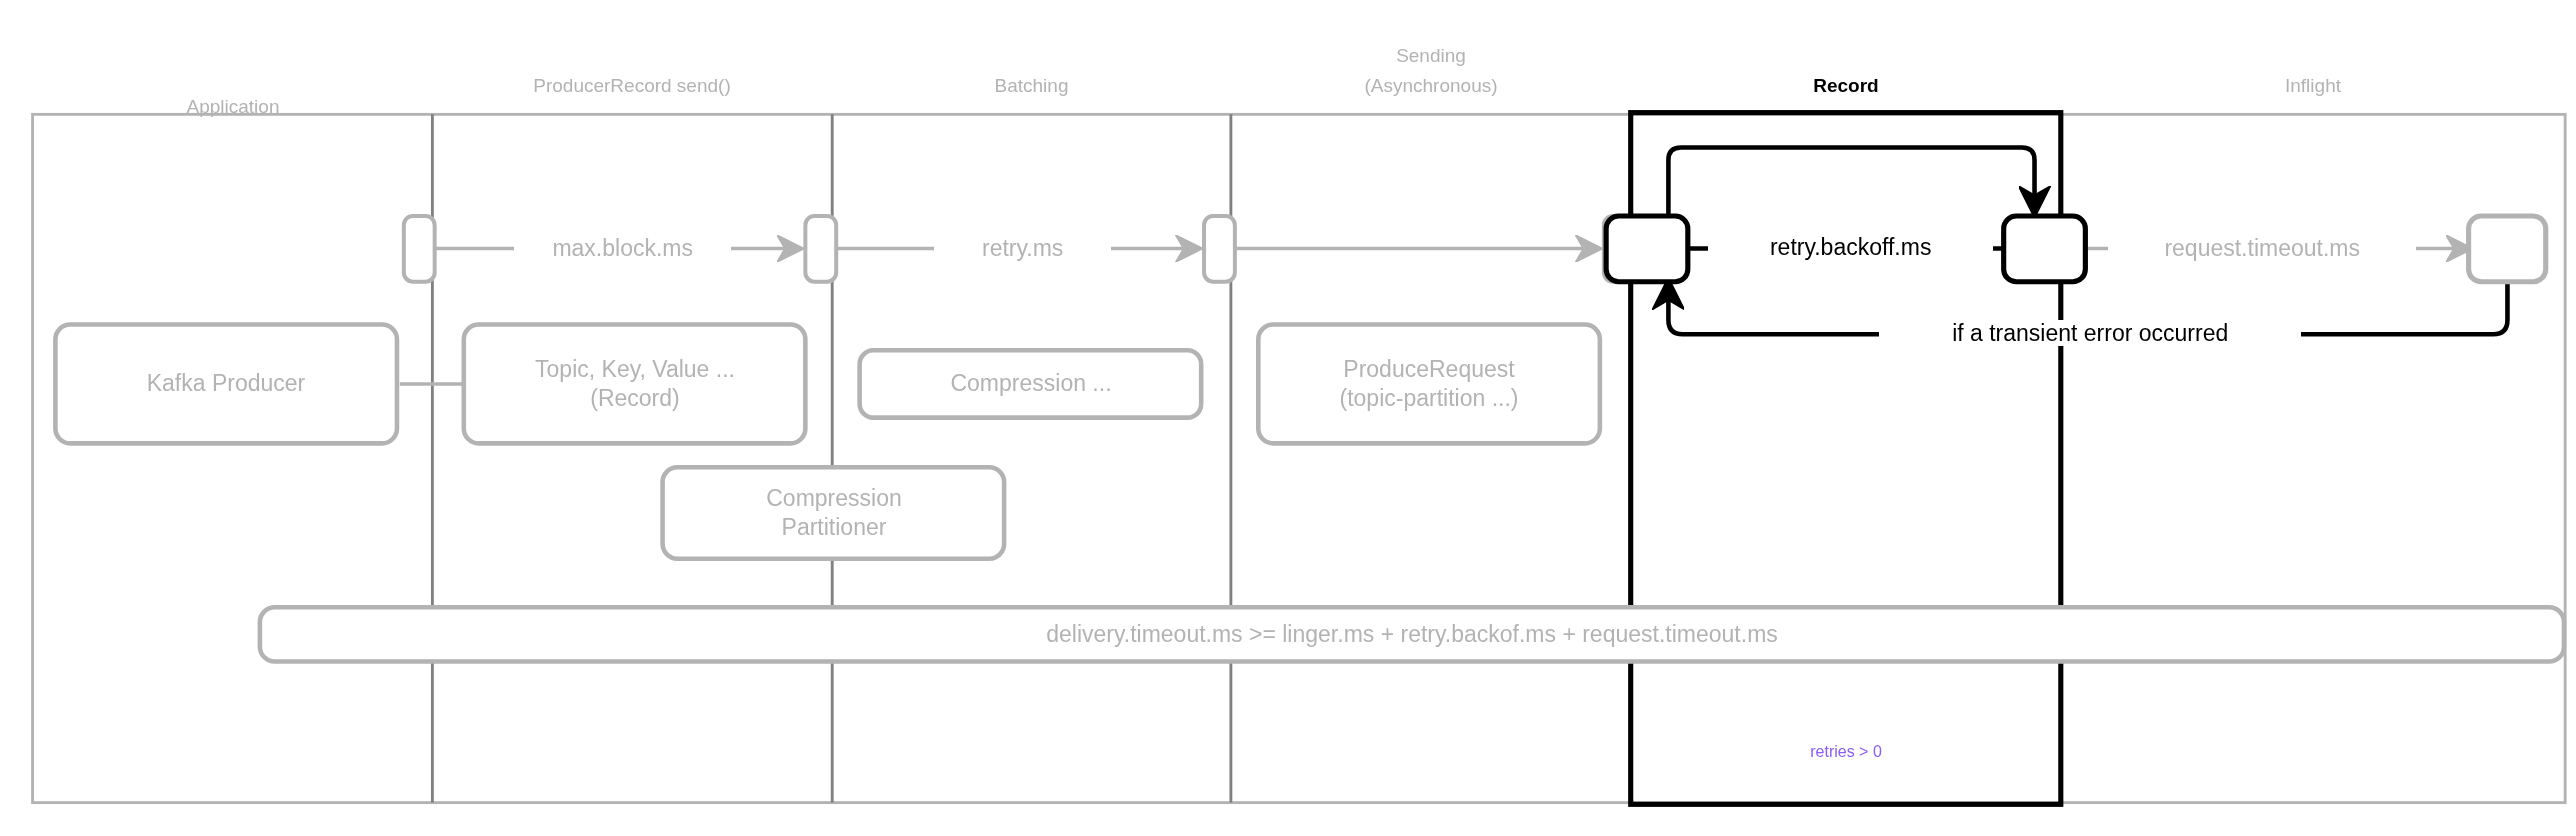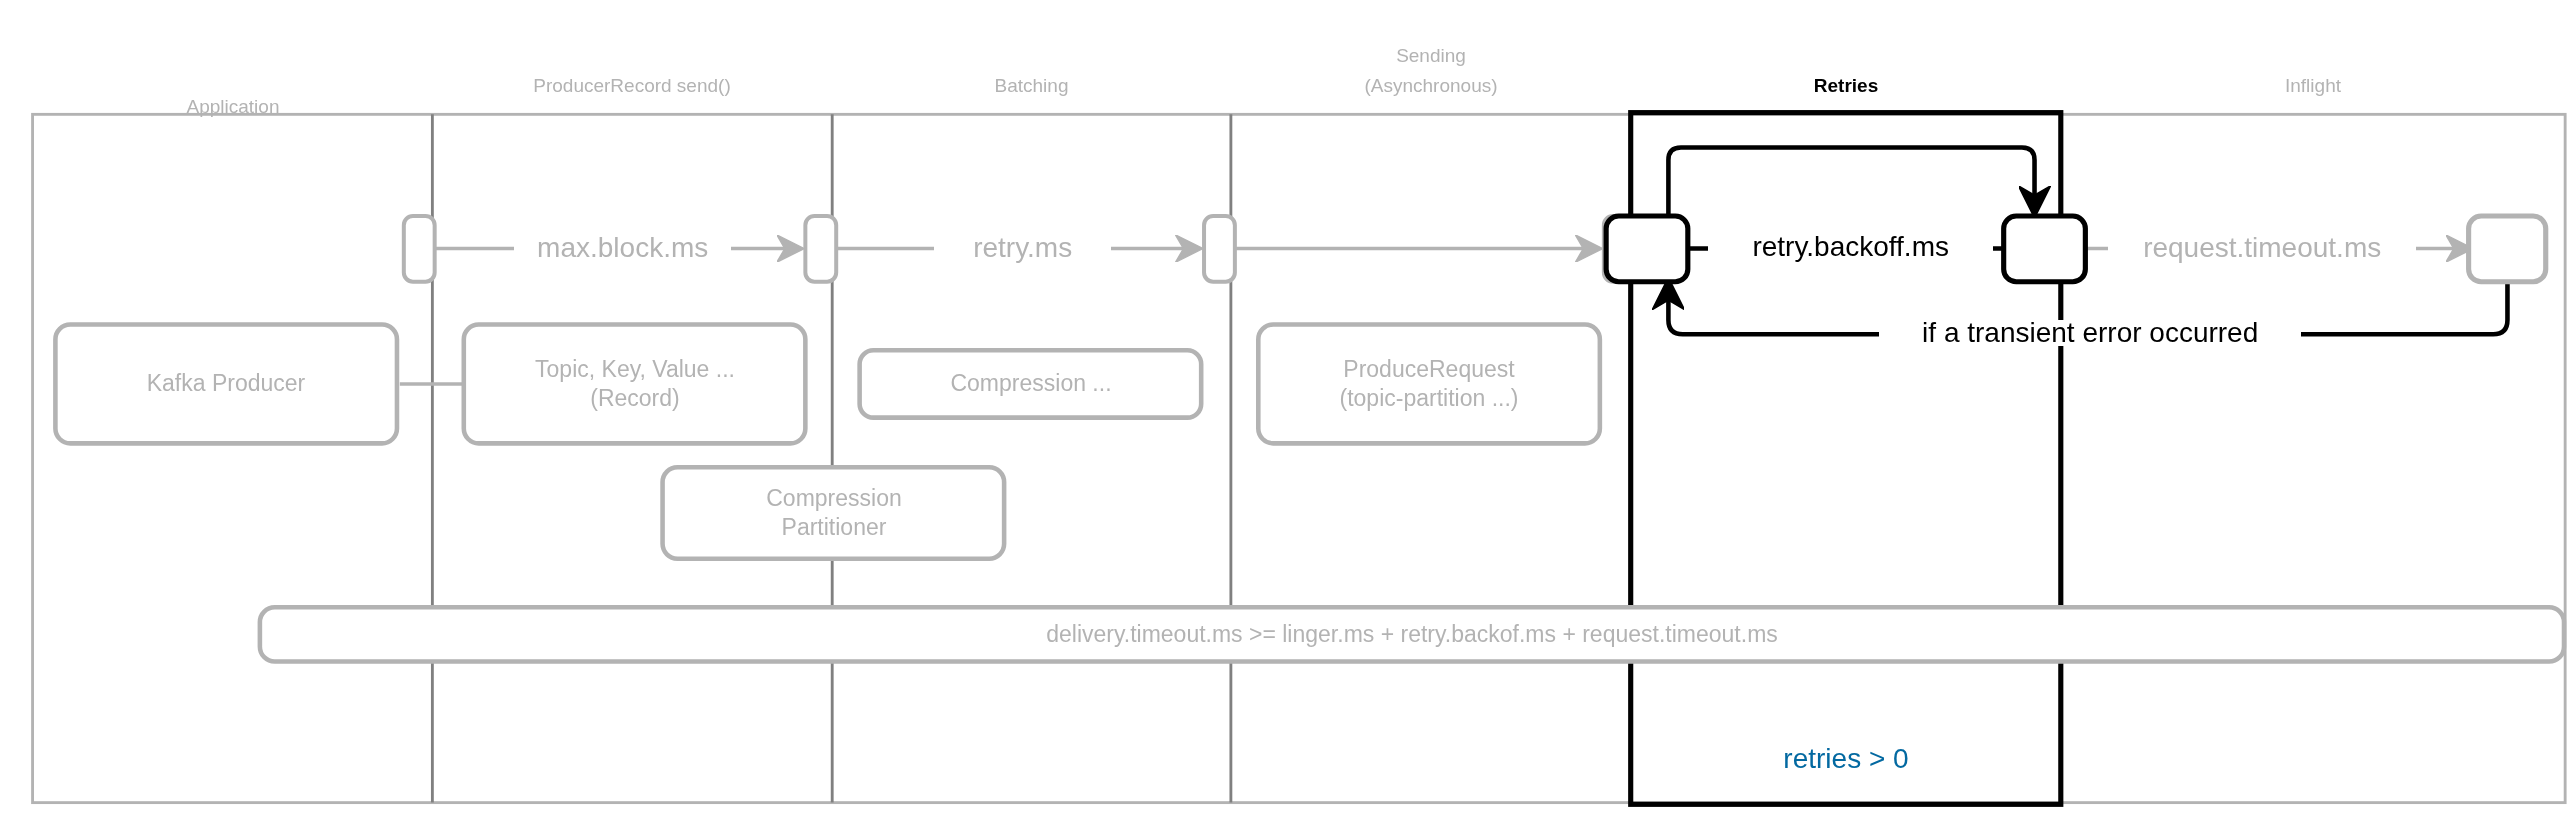--- a/index.html
+++ b/index.html
@@ -49,36 +49,36 @@
     color: #b3b3b3;
     font-size: 23px;
     line-height: 28.6px;
     white-space: pre-line;
     font-family: "Liberation Sans", sans-serif;
     pointer-events: none;
   }
   .edge-label {
     position: absolute;
     text-align: center;
-    font-size: 28px;
+    font-size: 23px;
     line-height: 26px;
     font-family: "Liberation Sans", sans-serif;
     color: #b3b3b3;
     background: #ffffff;
     white-space: nowrap;
     padding: 0 5.7px;
     pointer-events: none;
   }
   .edge-label.dark {
     color: #000000;
   }
   .retries-note {
     position: absolute;
-    color: #0369a1;
-    font-size: 28px;
+    color: #8b5cf6;
+    font-size: 16px;
     font-family: "Liberation Sans", sans-serif;
     text-align: center;
     pointer-events: none;
   }
 </style>
 </head>
 <body>
 
 <div id="stage">
 
@@ -131,21 +131,21 @@
     <rect x="2203" y="568" width="598" height="208" rx="26" ry="26" fill="#ffffff" stroke="#b3b3b3" stroke-width="8"></rect>
 
     <rect x="455" y="1063" width="4034" height="95" rx="26" ry="26" fill="#ffffff" stroke="#b3b3b3" stroke-width="8"></rect>
   </svg>
 
   <div class="lane-title" style="left:33px;  top:71px; width:400px;margin-top:21px;">Application</div>
   <div class="lane-title" style="left:832px; top:71px; width:399px;">Batching</div>
   <div class="lane-title" style="left:432px; top:71px; width:400px;">ProducerRecord send()</div>
   <div class="lane-title" style="left:1231px; top:41px; width:400px;">Sending
 (Asynchronous)</div>
-  <div class="lane-title accent" style="left:1631px; top:71px; width:430px;">Retries</div>
+  <div class="lane-title accent" style="left:1631px; top:71px; width:430px;">Record</div>
   <div class="lane-title" style="left:2061px; top:71px; width:504px;">Inflight</div>
 
   <div class="edge-label" style="left:514px; top:235px; width:206px;">max.block.ms</div>
   <div class="edge-label" style="left:934px; top:235px; width:166px;">retry.ms</div>
   <div class="edge-label dark" style="left:1708px; top:234px; width:274px;">retry.backoff.ms</div>
   <div class="edge-label" style="left:2108px; top:235px; width:297px;">request.timeout.ms</div>
   <div class="edge-label dark" style="left:1879px; top:320px; width:411px;">if a transient error occurred</div>
 
   <div class="node-label" style="left:55px; top:324px; width:342px; height:119px;">Kafka Producer</div>
   <div class="node-label" style="left:464px; top:324px; width:342px; height:119px;">Topic, Key, Value ...

